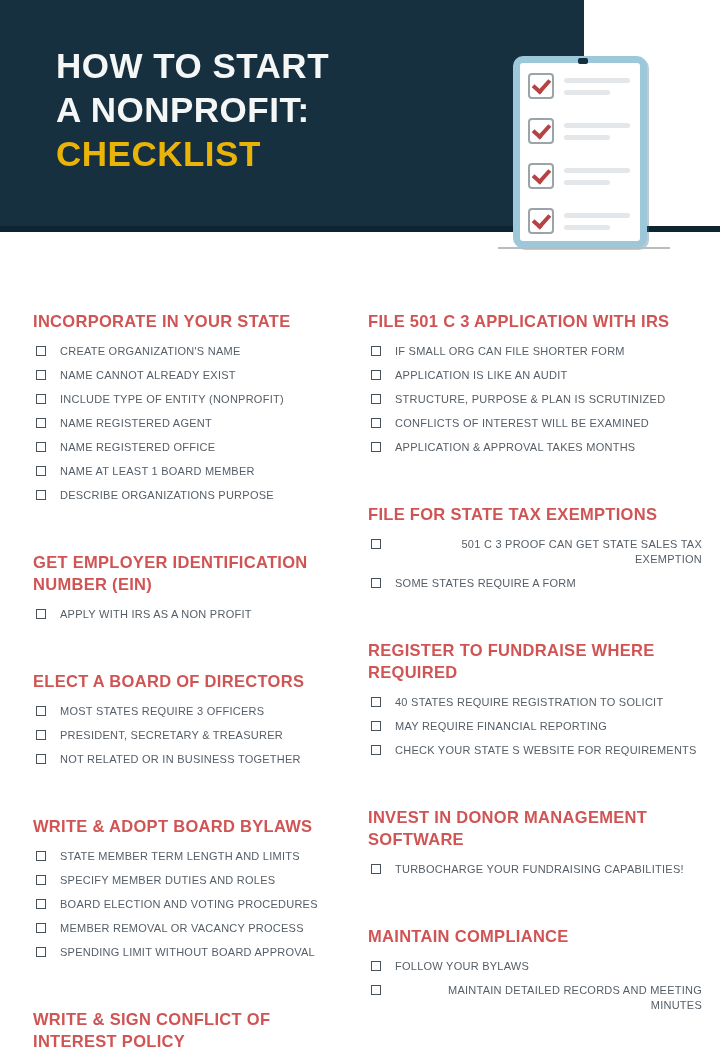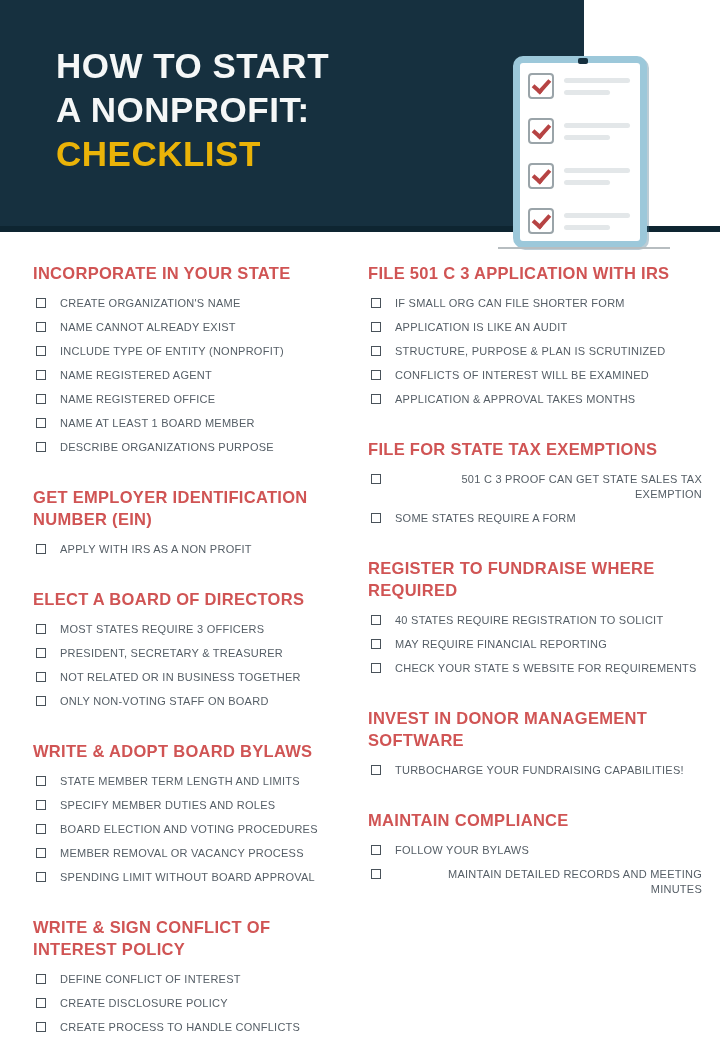--- a/index.html
+++ b/index.html
@@ -77,21 +77,21 @@
   
   .columns {
     position: absolute; left: 33px; top: 262px;
     width: 677px;
     display: flex;
   }
   .col { box-sizing: border-box; }
   .col-left  { width: 335px; padding-right: 14px; }
   .col-right { width: 342px; padding-right: 8px; }
 
-  .section { margin-bottom: 31px; }
+  .section { margin-bottom: 31px; margin-top: 48px; }
   .section-heading {
     color: #d05454;
     font-weight: bold;
     font-size: 16.5px;
     line-height: 22px;
     letter-spacing: 0.3px;
     margin: 0 0 12px 0;
     max-width: 330px;
   }
   .item {
@@ -234,24 +234,20 @@
   <div class="item">
     <span class="item-box"></span>
     <span class="item-label">PRESIDENT, SECRETARY &amp; TREASURER</span>
   </div>
 
   <div class="item">
     <span class="item-box"></span>
     <span class="item-label">NOT RELATED OR IN BUSINESS TOGETHER</span>
   </div>
 
-  <div class="item">
-    <span class="item-box"></span>
-    <span class="item-label">ONLY NON-VOTING STAFF ON BOARD</span>
-  </div>
 </div>
   </div>
 
   <div class="section">
     <h2 class="section-heading">WRITE &amp; ADOPT BOARD BYLAWS</h2>
     <div class="items">
   <div class="item">
     <span class="item-box"></span>
     <span class="item-label">STATE MEMBER TERM LENGTH AND LIMITS</span>
   </div>

